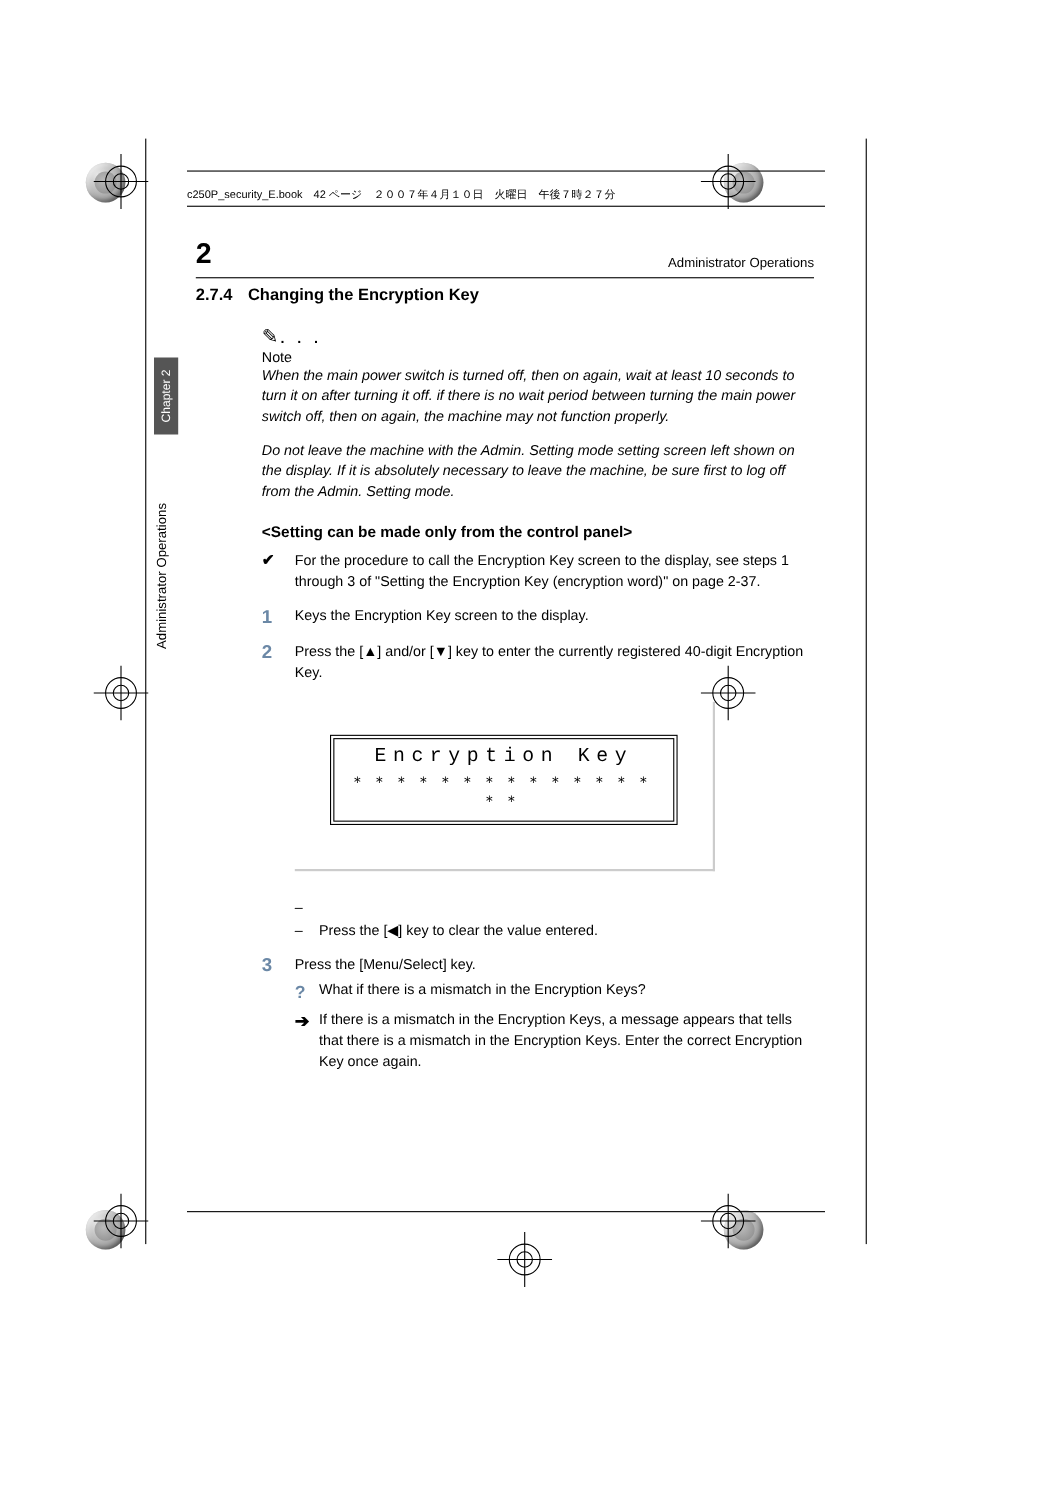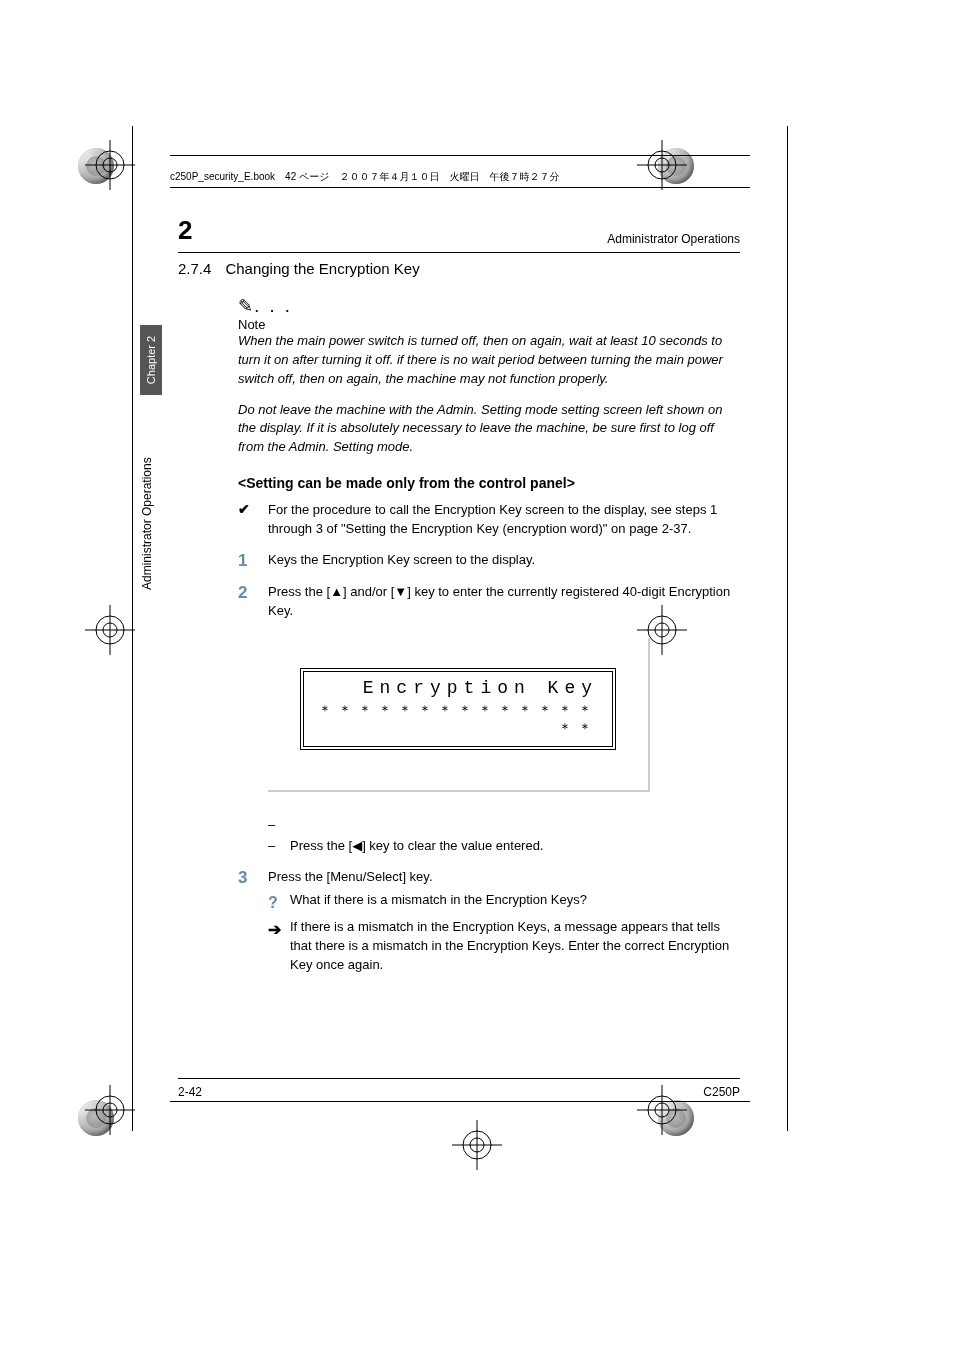--- a/index.html
+++ b/index.html
@@ -83,21 +83,21 @@
     display:block;
     transform: rotate(-90deg) translateX(-160px);
     transform-origin: left top;
     white-space:nowrap;
   }
   .content {
     position:absolute;
     left:178px; top:260px; width:562px;
   }
   .sec-title {
-    font-weight:normal;
+    font-weight:bold;
     font-size:15px;
     margin-bottom:18px;
   }
   .sec-title .num { margin-right:14px; }
   .note-block { margin-left:60px; margin-bottom:18px; }
   .note-head { font-weight:normal; font-size:13px; }
   .note-icon { font-size:18px; margin-right:2px; }
   .note-dots { letter-spacing:4px; font-weight:bold; }
   .ital { font-style:italic; font-size:13px; line-height:1.45; }
   .sub-head { font-weight:bold; font-size:14px; margin-left:60px; margin-top:18px; margin-bottom:10px; }
@@ -118,21 +118,21 @@
     background:#fff;
     display:flex; justify-content:center;
   }
   .lcd {
     border:4px double #000;
     padding:6px 14px 8px 14px;
     width:280px;
     font-family: "Courier New", monospace;
     letter-spacing: 6px;
     font-size:18px;
-    text-align:right;
+    text-align:center;
   }
   .lcd-line2 { letter-spacing:6px; font-size:14px; margin-top:4px; }
   .qa-row { display:flex; margin-bottom:4px; }
   .qa-mark { width:22px; flex:none; font-weight:bold; font-size:16px; color:#6b88a6; }
   .footer {
     position:absolute;
     left:178px; top:1078px; width:562px;
     border-top:1px solid #000;
     padding-top:6px;
     font-size:12px;
@@ -304,18 +304,14 @@
           </div>
           <div class="qa-row">
             <div class="qa-mark" style="color:#000">➔</div>
             <div>If there is a mismatch in the Encryption Keys, a message appears that tells that there is a mismatch in the Encryption Keys. Enter the correct Encryption Key once again.</div>
           </div>
         </div>
       </div>
     </div>
   </div>
 
-  <div class="footer">
-    <div>2-42</div>
-    <div>C250P</div>
-  </div>
 
 </div>
 
 </body></html>

